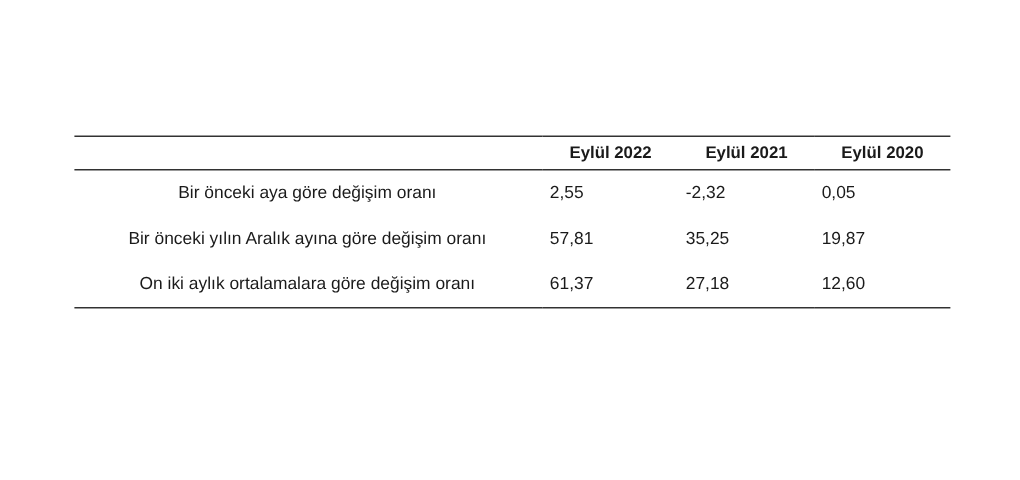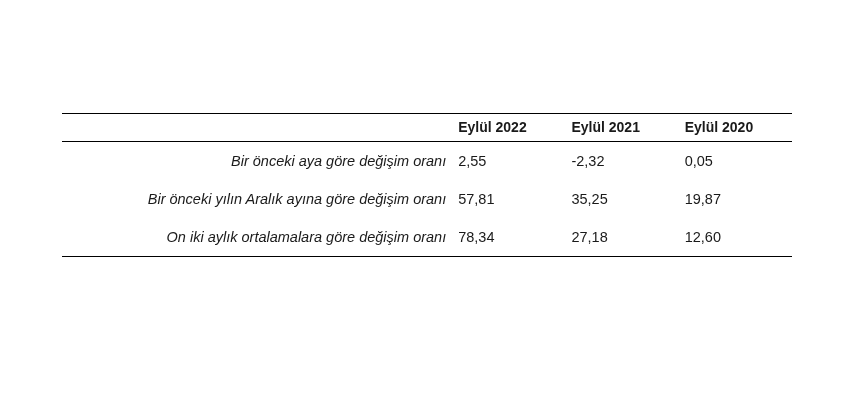--- a/index.html
+++ b/index.html
@@ -27,38 +27,37 @@
     width: 730px;
   }
   table.data-table {
     width: 100%;
     border-collapse: collapse;
     font-size: 14.5px;
   }
   table.data-table thead th {
     font-weight: bold;
     font-size: 14px;
-    text-align: left;
+    text-align: center;
     padding: 5px 6px 6px 6px;
     white-space: nowrap;
   }
   table.data-table thead th.row-label-head {
     text-align: left;
     width: 400px;
   }
   table.data-table tbody td {
     padding: 11px 6px 11px 6px;
     text-align: left;
     white-space: nowrap;
     font-size: 14.5px;
   }
   table.data-table tbody td.row-label {
-    text-align: right;
+    text-align: center;
     padding-left: 4px;
-    font-style: italic;
   }
   
   table.data-table thead tr {
     border-top: 1.6px solid #000000;
     border-bottom: 1.1px solid #000000;
   }
   table.data-table tbody tr:last-child {
     border-bottom: 1.6px solid #000000;
   }
   .col-num { width: 110px; }
@@ -85,20 +84,20 @@
           <td>0,05</td>
         </tr>
         <tr>
           <td class="row-label">Bir önceki yılın Aralık ayına göre değişim oranı</td>
           <td>57,81</td>
           <td>35,25</td>
           <td>19,87</td>
         </tr>
         <tr>
           <td class="row-label">On iki aylık ortalamalara göre değişim oranı</td>
-          <td>78,34</td>
+          <td>61,37</td>
           <td>27,18</td>
           <td>12,60</td>
         </tr>
       </tbody>
     </table>
   </div>
 </div>
 
 </body></html>

